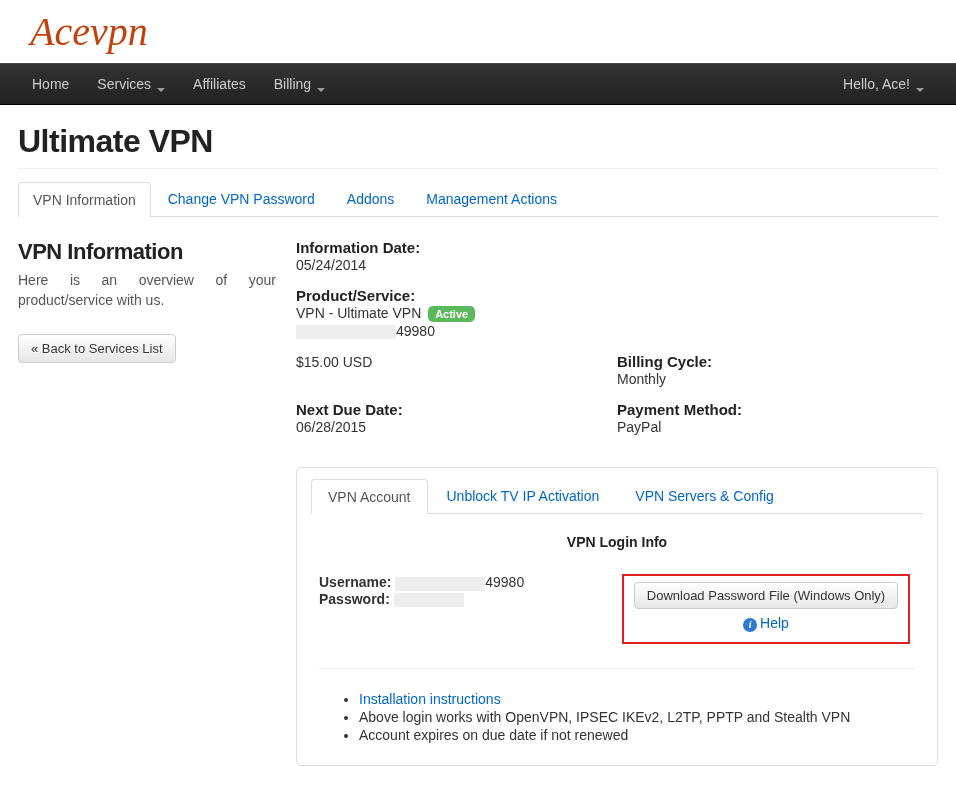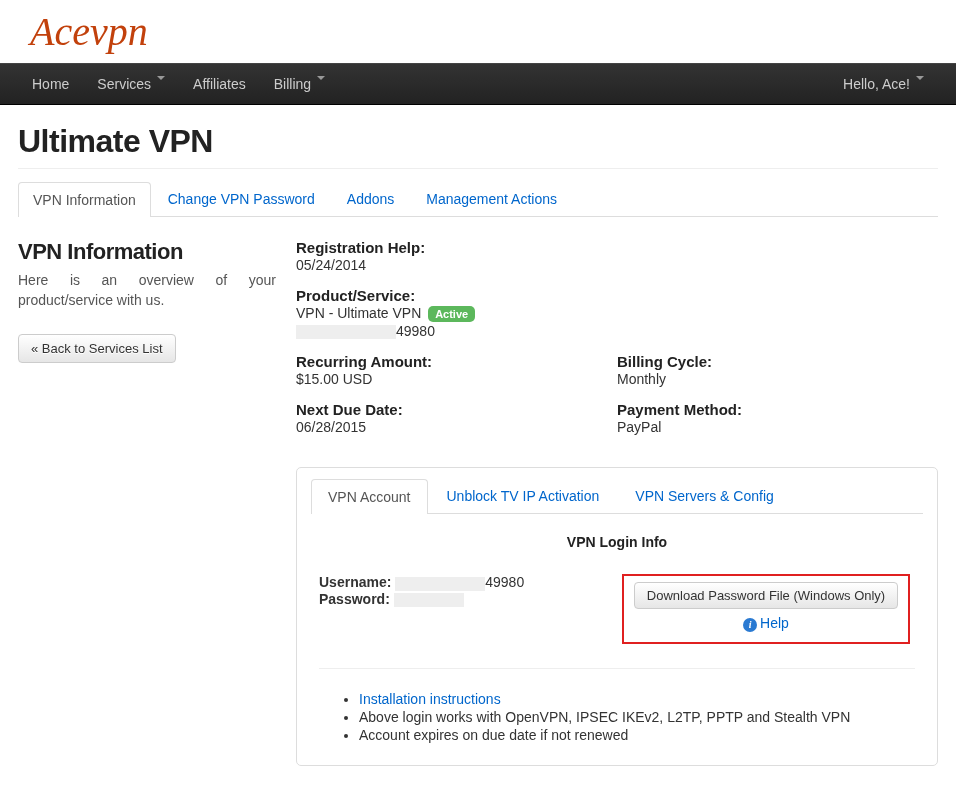--- a/index.html
+++ b/index.html
@@ -1,21 +1,21 @@
 <!DOCTYPE html>
 <html><head>
 <meta charset="utf-8">
 <style>
 * { box-sizing: border-box; margin: 0; padding: 0; }
 body { font-family: "Helvetica Neue", Helvetica, Arial, sans-serif; font-size: 14px; color: #333; background: #fff; width: 956px; }
 .logo-area { padding: 8px 0 8px 30px; }
 .logo { font-family: "Brush Script MT", cursive; font-size: 40px; font-style: italic; color: #c2410c; }
 .navbar { background: linear-gradient(to bottom, #333, #222); border-top: 1px solid #444; border-bottom: 1px solid #000; display: flex; justify-content: space-between; padding: 0 18px; }
 .nav-left, .nav-right { display: flex; }
-.nav-item { color: #ccc; padding: 12px 14px; font-size: 14px; cursor: pointer; display: flex; align-items: flex-start; gap: 4px; }
+.nav-item { color: #ccc; padding: 12px 14px; font-size: 14px; cursor: pointer; display: flex; align-items: flex-end; gap: 4px; }
 .caret { display: inline-block; width: 0; height: 0; border-left: 4px solid transparent; border-right: 4px solid transparent; border-top: 4px solid #999; margin-left: 2px; }
 .container { padding: 0 18px; margin-top: 14px; }
 h1.page-title { font-size: 32px; font-weight: bold; color: #222; margin: 18px 0 8px 0; font-family: Arial, sans-serif; letter-spacing: -0.5px; }
 .hr { border: 0; border-top: 1px solid #eee; margin-bottom: 12px; }
 .tabs { border-bottom: 1px solid #ddd; display: flex; gap: 2px; padding-left: 0; }
 .tab { padding: 9px 14px; color: #0066cc; cursor: pointer; border: 1px solid transparent; border-bottom: none; border-radius: 4px 4px 0 0; font-size: 14px; }
 .tab.active { color: #555; background: #fff; border-color: #ddd #ddd transparent; position: relative; top: 1px; }
 .main-row { display: flex; margin-top: 22px; }
 .sidebar { width: 278px; padding-right: 20px; }
 .sidebar h2 { font-size: 22px; font-weight: bold; color: #222; margin-bottom: 6px; font-family: Arial, sans-serif; letter-spacing: -0.5px; }
@@ -93,35 +93,34 @@
   <div class="main-row">
     <div class="sidebar">
       <h2>VPN Information</h2>
       <p>Here is an overview of your product/service with us.</p>
       <button class="btn">« Back to Services List</button>
     </div>
 
     <div class="content">
       <div class="info-grid">
         <div class="info-col full">
-          <div class="info-label">Registration Help:</div>
+          <div class="info-label">Information Date:</div>
           <div class="info-value">05/24/2014</div>
         </div>
         <div class="info-col full">
           <div class="info-label">Product/Service:</div>
           <div class="info-value">
             <span>VPN - Ultimate VPN</span>
             <span class="badge-active">Active</span>
           </div>
           <div class="info-value">
             <span class="redacted" style="width:100px"></span><span>49980</span>
           </div>
         </div>
         <div class="info-col">
-          <div class="info-label">Recurring Amount:</div>
           <div class="info-value">$15.00 USD</div>
         </div>
         <div class="info-col">
           <div class="info-label">Billing Cycle:</div>
           <div class="info-value">Monthly</div>
         </div>
         <div class="info-col">
           <div class="info-label">Next Due Date:</div>
           <div class="info-value">06/28/2015</div>
         </div>

